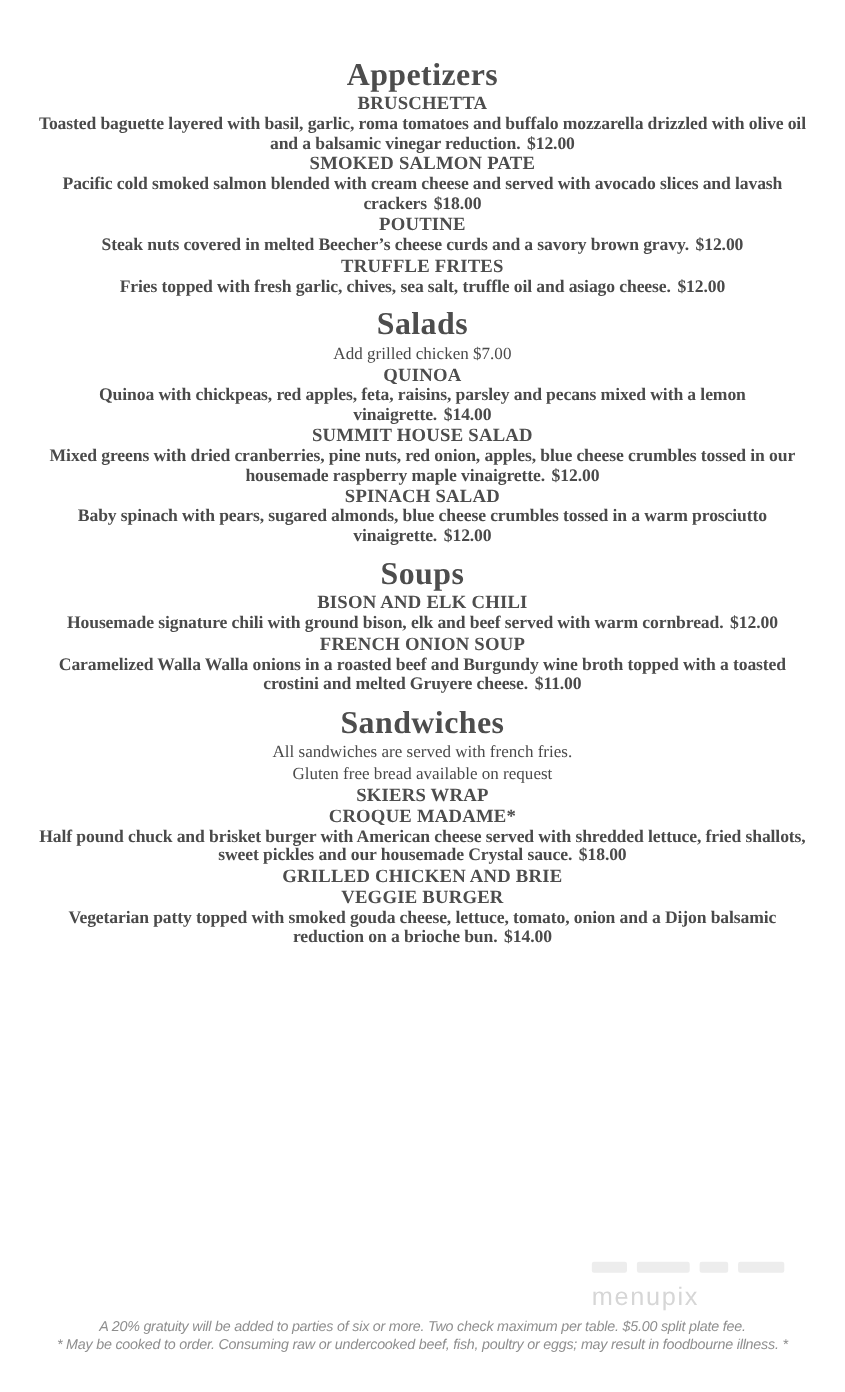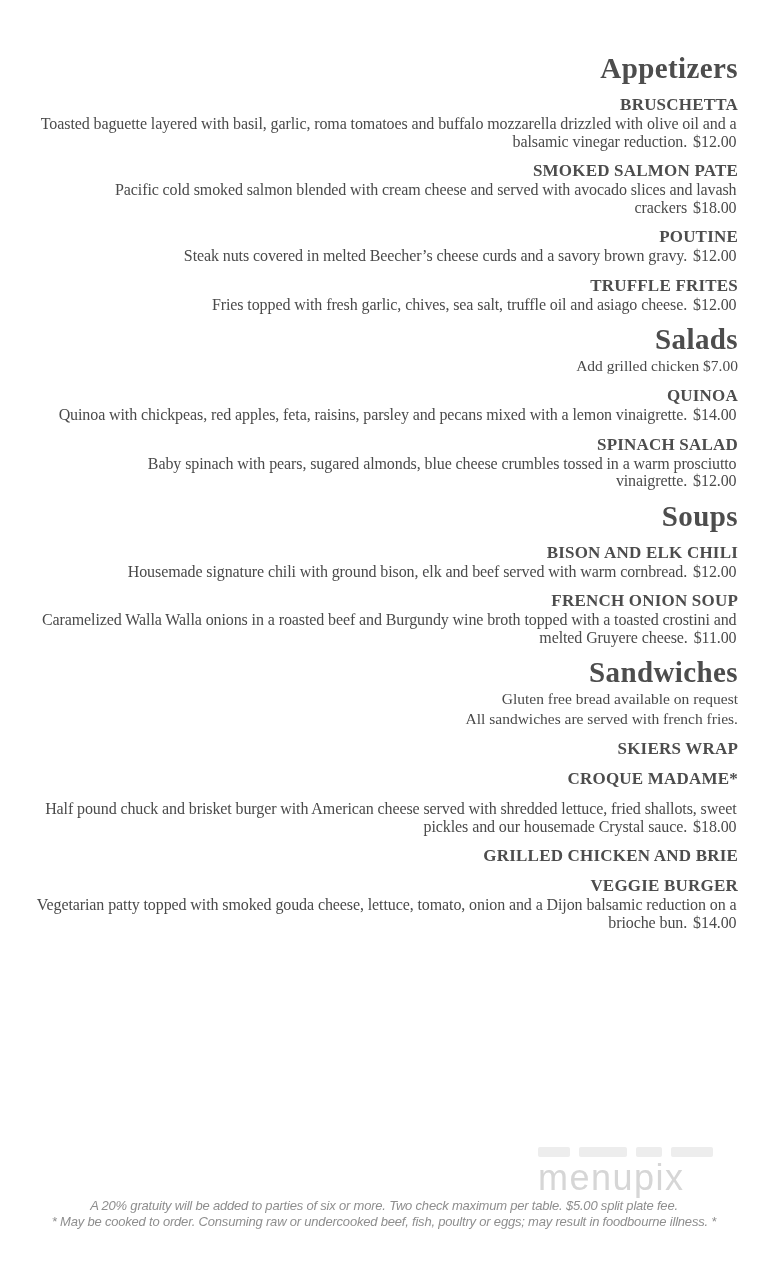--- a/index.html
+++ b/index.html
@@ -8,53 +8,54 @@
     width: 768px;
     height: 1265px;
     margin: 0 auto;
     background: #ffffff;
     overflow: hidden;
     font-family: "Liberation Serif", serif;
     color: #4a4a4a;
   }
   .content {
     padding: 52px 30px 0;
-    text-align: right;
+    text-align: center;
   }
   .section-title {
     font-size: 29px;
     line-height: 32px;
     font-weight: bold;
     color: #4d4d4d;
     letter-spacing: 0.4px;
     margin: 10px 0 0;
   }
   .section-title.first { margin-top: 0; }
   .section-note {
     font-size: 15.5px;
     line-height: 18px;
     margin: 2px 0 0;
     color: #4a4a4a;
   }
-  .menu-item { margin-top: 12px; }
+  .menu-item { margin-top: 1px; }
   .item-name {
     font-size: 17px;
     line-height: 18px;
     font-weight: bold;
     color: #4d4d4d;
     letter-spacing: 0.2px;
     margin: 0;
   }
   .item-desc {
     font-size: 16px;
     line-height: 17.5px;
     letter-spacing: -0.1px;
     margin: 1px auto 0;
     max-width: 705px;
     color: #4a4a4a;
+    font-weight: bold;
   }
   .price { margin-left: 6px; white-space: nowrap; }
   .watermark-faded {
     position: absolute;
     top: 1147px;
     left: 538px;
     display: flex;
     gap: 9px;
     align-items: center;
   }
@@ -66,21 +67,21 @@
   }
   .watermark-faded span:nth-child(1) { width: 32px; }
   .watermark-faded span:nth-child(2) { width: 48px; }
   .watermark-faded span:nth-child(3) { width: 26px; }
   .watermark-faded span:nth-child(4) { width: 42px; }
   .watermark {
     position: absolute;
     top: 1164px;
     left: 538px;
     font-family: "Liberation Sans", sans-serif;
-    font-size: 36px;
+    font-size: 23px;
     line-height: 28px;
     color: #d6d6d6;
     letter-spacing: 1.5px;
   }
   .footer {
     position: absolute;
     left: 0;
     right: 0;
     bottom: 36px;
     text-align: center;
@@ -119,41 +120,45 @@
     </section>
 
     <section>
       <h1 class="section-title">Salads</h1>
       <p class="section-note">Add grilled chicken $7.00</p>
       <article class="menu-item">
         <h2 class="item-name">QUINOA</h2>
         <p class="item-desc"><span>Quinoa with chickpeas, red apples, feta, raisins, parsley and pecans mixed with a lemon vinaigrette.</span><span class="price">$14.00</span></p>
       </article>
       <article class="menu-item">
+        <h2 class="item-name">SUMMIT HOUSE SALAD</h2>
+        <p class="item-desc"><span>Mixed greens with dried cranberries, pine nuts, red onion, apples, blue cheese crumbles tossed in our housemade raspberry maple vinaigrette.</span><span class="price">$12.00</span></p>
+      </article>
+      <article class="menu-item">
         <h2 class="item-name">SPINACH SALAD</h2>
         <p class="item-desc"><span>Baby spinach with pears, sugared almonds, blue cheese crumbles tossed in a warm prosciutto vinaigrette.</span><span class="price">$12.00</span></p>
       </article>
     </section>
 
     <section>
       <h1 class="section-title">Soups</h1>
       <article class="menu-item">
         <h2 class="item-name">BISON AND ELK CHILI</h2>
         <p class="item-desc"><span>Housemade signature chili with ground bison, elk and beef served with warm cornbread.</span><span class="price">$12.00</span></p>
       </article>
       <article class="menu-item">
         <h2 class="item-name">FRENCH ONION SOUP</h2>
         <p class="item-desc"><span>Caramelized Walla Walla onions in a roasted beef and Burgundy wine broth topped with a toasted crostini and melted Gruyere cheese.</span><span class="price">$11.00</span></p>
       </article>
     </section>
 
     <section>
       <h1 class="section-title">Sandwiches</h1>
+      <p class="section-note">All sandwiches are served with french fries.</p>
       <p class="section-note">Gluten free bread available on request</p>
-      <p class="section-note">All sandwiches are served with french fries.</p>
       <article class="menu-item">
         <h2 class="item-name">SKIERS WRAP</h2>
       </article>
       <article class="menu-item">
         <h2 class="item-name">CROQUE MADAME*</h2>
       </article>
       <article class="menu-item">
         <p class="item-desc"><span>Half pound chuck and brisket burger with American cheese served with shredded lettuce, fried shallots, sweet pickles and our housemade Crystal sauce.</span><span class="price">$18.00</span></p>
       </article>
       <article class="menu-item">

